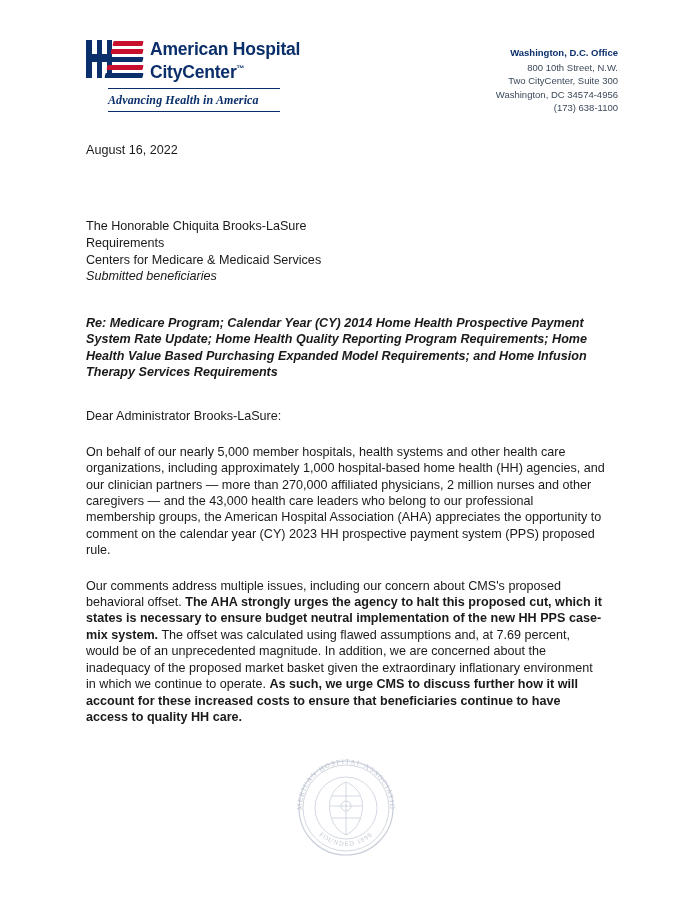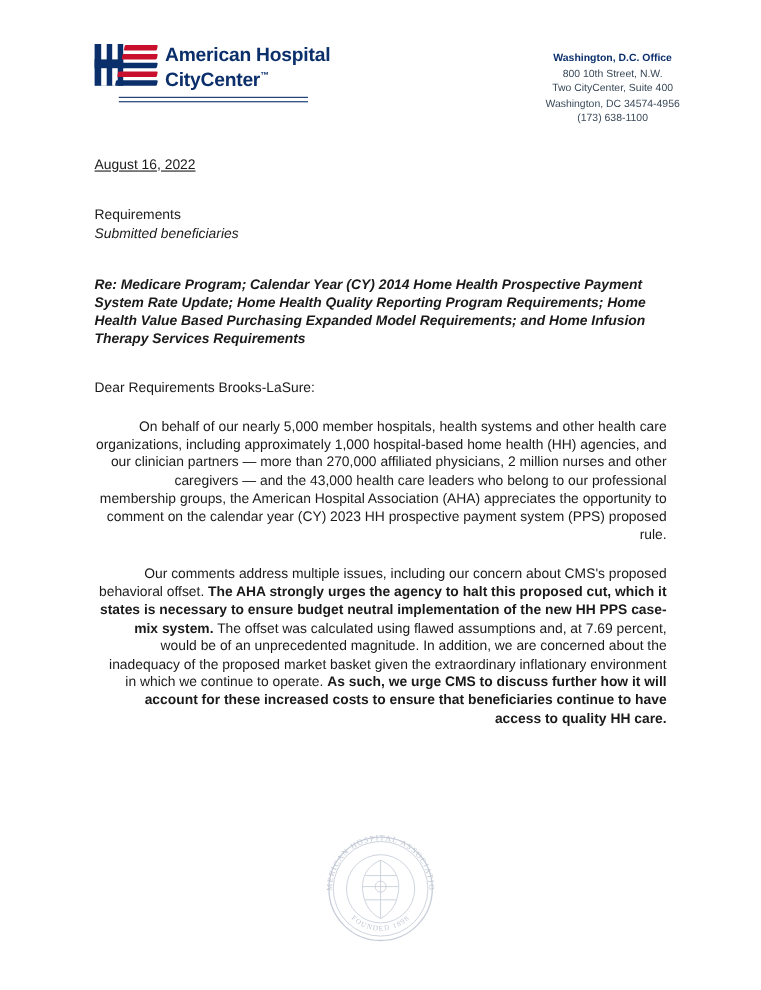--- a/index.html
+++ b/index.html
@@ -121,21 +121,21 @@
     margin-top: 3px;
     margin-left: 22px;
     width: 172px;
     border-top: 1.5px solid #0b2f6b;
   }
 
   .office-block {
     position: absolute;
     right: 74px;
     top: 8px;
-    text-align: center;
+    text-align: right;
     color: #3b4a5a;
     font-size: 9.5px;
     line-height: 13.5px;
   }
   .office-block .office-title {
     font-weight: bold;
     color: #0b2f6b;
     font-size: 9.5px;
     margin-bottom: 1px;
   }
@@ -144,42 +144,41 @@
   .body-wrap {
     position: absolute;
     left: 86px;
     top: 142px;
     width: 520px;
     font-size: 12.6px;
     line-height: 16.4px;
     color: #1a1a1a;
   }
   .date {
-    margin: 0 0 29px 0;
-    text-decoration: underline;
+    margin: 0 0 60px 0;
   }
   .addr {
     margin: 0 0 0 0;
     line-height: 16.6px;
   }
   .addr .ital {
     font-style: italic;
   }
   .re-block {
     margin-top: 30px;
     font-style: italic;
     font-weight: bold;
     line-height: 16.4px;
   }
   .salutation {
     margin-top: 28px;
   }
   p.para {
     margin: 19px 0 0 0;
-    text-align: right;
+    text-align: left;
   }
   .b { font-weight: bold; }
 
   
   .seal {
     position: absolute;
     left: 286px;
     top: 748px;
     width: 120px;
     height: 120px;
@@ -204,44 +203,47 @@
           <div class="stripe s3"></div>
           <div class="stripe s4"></div>
           <div class="stripe s5"></div>
         </div>
         <div class="logo-words">
           <div class="line1">American Hospital</div>
           <div class="line2"><span>CityCenter</span><span class="tm">™</span></div>
         </div>
       </div>
       <div class="logo-rule"></div>
+      <div class="tagline">Advancing Health in America</div>
       <div class="tagline-rule"></div>
     </div>
 
     <div class="office-block">
       <div class="office-title">Washington, D.C. Office</div>
       <div>800 10th Street, N.W.</div>
-      <div>Two CityCenter, Suite 400</div>
+      <div>Two CityCenter, Suite 300</div>
       <div>Washington, DC 34574-4956</div>
       <div>(173) 638-1100</div>
     </div>
   </div>
 
   <div class="body-wrap">
 
     <div class="date">August 16, 2022</div>
 
     <div class="addr">
+      <div>The Honorable Chiquita Brooks-LaSure</div>
       <div>Requirements</div>
+      <div>Centers for Medicare &amp; Medicaid Services</div>
       <div class="ital">Submitted beneficiaries</div>
     </div>
 
     <div class="re-block">Re: Medicare Program; Calendar Year (CY) 2014 Home Health Prospective Payment System Rate Update; Home Health Quality Reporting Program Requirements; Home Health Value Based Purchasing Expanded Model Requirements; and Home Infusion Therapy Services Requirements</div>
 
-    <div class="salutation">Dear Requirements Brooks-LaSure:</div>
+    <div class="salutation">Dear Administrator Brooks-LaSure:</div>
 
     <p class="para">On behalf of our nearly 5,000 member hospitals, health systems and other health care organizations, including approximately 1,000 hospital-based home health (HH) agencies, and our clinician partners — more than 270,000 affiliated physicians, 2 million nurses and other caregivers — and the 43,000 health care leaders who belong to our professional membership groups, the American Hospital Association (AHA) appreciates the opportunity to comment on the calendar year (CY) 2023 HH prospective payment system (PPS) proposed rule.</p>
 
     <p class="para"><span>Our comments address multiple issues, including our concern about CMS's proposed behavioral offset.</span>  <span class="b">The AHA strongly urges the agency to halt this proposed cut, which it states is necessary to ensure budget neutral implementation of the new HH PPS case-mix system.</span> <span>The offset was calculated using flawed assumptions and, at 7.69 percent, would be of an unprecedented magnitude. In addition, we are concerned about the inadequacy of the proposed market basket given the extraordinary inflationary environment in which we continue to operate.</span> <span class="b">As such, we urge CMS to discuss further how it will account for these increased costs to ensure that beneficiaries continue to have access to quality HH care.</span></p>
 
   </div>
 
   <div class="seal">
     <svg width="120" height="120" viewBox="0 0 120 120" aria-hidden="true">
       <defs>

